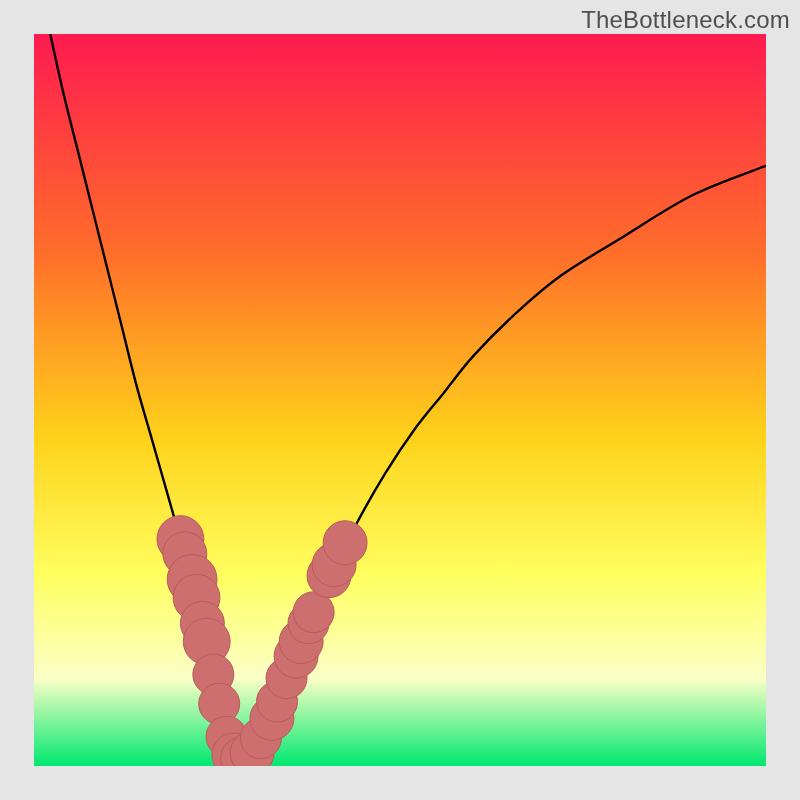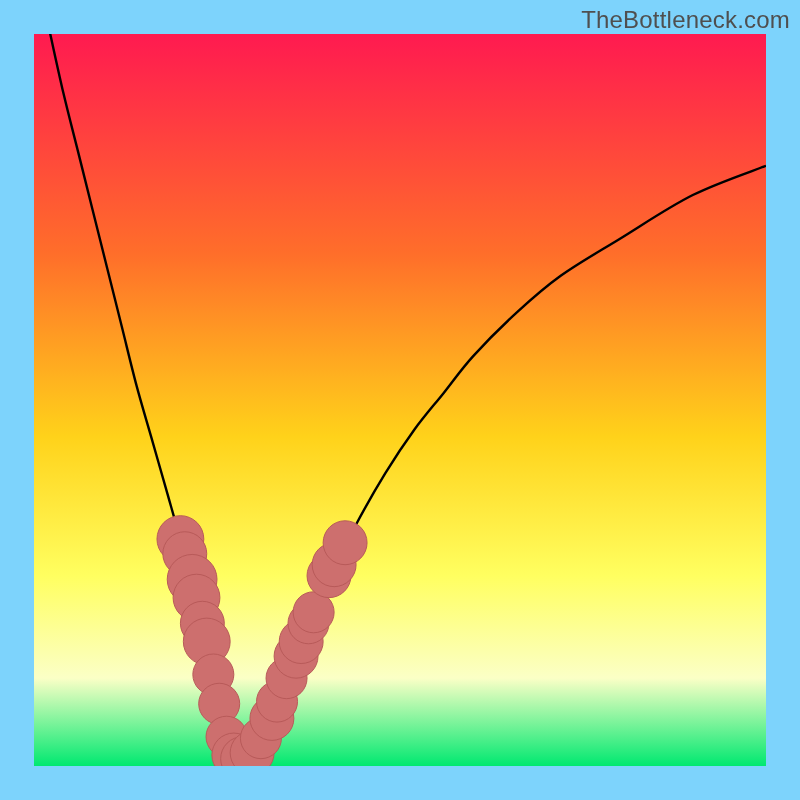--- a/index.html
+++ b/index.html
@@ -10,21 +10,21 @@
     overflow: hidden;
     background: #000;
     font-family: Arial, Helvetica, sans-serif;
   }
   .frame {
     position: absolute;
     left: 0;
     top: 0;
     width: 800px;
     height: 800px;
-    background: #7dd3fc;
+    background: #e5e5e5;
   }
   .plot {
     position: absolute;
     left: 34px;
     top: 34px;
     width: 732px;
     height: 732px;
   }
   .watermark {
     position: absolute;

